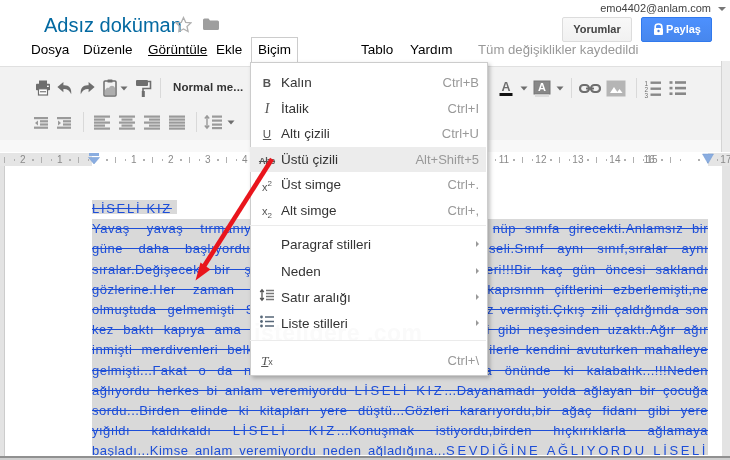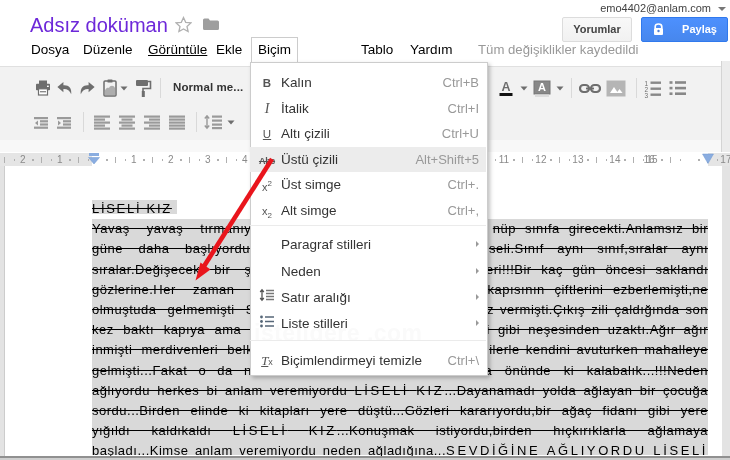--- a/index.html
+++ b/index.html
@@ -1,39 +1,39 @@
 <!DOCTYPE html>
 <html><head><meta charset="utf-8">
 <style>
 html,body{margin:0;padding:0;}
 body{width:730px;height:460px;overflow:hidden;position:relative;font-family:"Liberation Sans",sans-serif;background:#fff;}
 .abs{position:absolute;}
-#title{left:30px;top:13.5px;font-size:20px;color:#6d28d9;}
+#title{left:44px;top:13.5px;font-size:20px;color:#0369a1;}
 #email{right:19px;top:2px;font-size:11px;color:#424242;}
 #emailarr{right:4px;top:7px;width:0;height:0;border-top:4px solid #777;border-left:4px solid transparent;border-right:4px solid transparent;}
 #btn-comments{left:562px;top:17px;width:68px;height:23px;background:linear-gradient(#f8f8f8,#f1f1f1);border:1px solid #dcdcdc;border-radius:2px;font-size:11px;font-weight:bold;color:#444;text-align:center;line-height:23px;}
-#btn-share{left:641px;top:17px;width:69px;height:23px;background:linear-gradient(#4d90fe,#4787ed);border:1px solid #3079ed;border-radius:2px;font-size:11px;font-weight:bold;color:#fff;text-align:center;line-height:23px;padding-left:16px;}
+#btn-share{left:641px;top:17px;width:69px;height:23px;background:linear-gradient(#4d90fe,#4787ed);border:1px solid #3079ed;border-radius:2px;font-size:11px;font-weight:bold;color:#fff;text-align:center;line-height:23px;}
 .menuitem{top:41px;height:17px;font-size:13.5px;color:#000;line-height:17px;}
 #saved{left:478px;top:41px;font-size:13.2px;color:#999;line-height:17px;}
 #toolbar{left:0;top:66px;width:730px;height:74px;background:#f2f2f2;border-top:1px solid #e0e0e0;box-sizing:border-box;}
 #toolbar2{left:0;top:140px;width:730px;height:12px;background:#f8f8f8;}
 .sep1{position:absolute;width:1px;height:20px;background:#d9d9d9;top:78px;}
 .sep2{position:absolute;width:1px;height:20px;background:#d9d9d9;top:112px;}
 #normaltext{left:173px;top:81px;font-size:11.5px;font-weight:bold;color:#333;letter-spacing:0.1px;}
 #ruler{left:0;top:153px;width:730px;height:13px;background:#e5e5e5;}
 #rulerwhite{left:92px;top:153px;width:616px;height:13px;background:#fff;}
 .tickbar{position:absolute;top:156.5px;width:1px;height:6px;background:#b0b0b0;}
 .tickdot{position:absolute;top:158.5px;width:1.5px;height:2px;background:#b0b0b0;}
 .ticknum{position:absolute;top:152.5px;height:14px;line-height:14px;font-size:10px;color:#8a8a8a;transform:translateX(-50%);}
 #page{left:4px;top:166px;width:717px;height:294px;background:#fff;border-left:1px solid #ccc;border-right:1px solid #ccc;}
 #docgrey-l{left:0;top:166px;width:4px;height:294px;background:#e3e3e3;}
 #docgrey-r{left:722px;top:166px;width:8px;height:294px;background:#e3e3e3;}
 #selblock{left:92px;top:219px;width:616px;height:236px;background:#d9d9d9;}
 #seltitle{left:92px;top:200px;width:85px;height:14px;background:#d9d9d9;}
-.tl{position:absolute;white-space:pre;font-size:13px;letter-spacing:0.5px;color:#000000;text-decoration:line-through;height:20px;line-height:20px;}
+.tl{position:absolute;white-space:pre;font-size:13px;letter-spacing:0.5px;color:#1d4ed8;text-decoration:line-through;height:20px;line-height:20px;}
 .uc{letter-spacing:2.6px;}
 .uct{letter-spacing:1.7px;}
 .tll{left:92px;}
 .tlr{right:22px;}
 .tlj{left:92px;width:616px;text-align:justify;text-align-last:justify;white-space:normal;}
 #bicimtab{left:251px;top:37px;width:45px;height:25px;background:#fff;border:1px solid #ccc;border-bottom:none;z-index:3;}
 #menupanel{left:250px;top:62px;width:236px;height:312px;background:#fff;border:1px solid #ccc;box-shadow:2px 2px 4px rgba(0,0,0,0.25);z-index:4;}
 .mrow{position:absolute;left:250px;width:236px;height:25px;z-index:5;}
 .mrow.hl{background:#ececec;}
 .lbl{position:absolute;left:31px;top:50%;transform:translateY(-50%);font-size:13.5px;color:#333;white-space:pre;}
@@ -377,21 +377,20 @@
         <circle cx="2.5" cy="7.5" r="1.4" fill="#567"></circle>
         <circle cx="2.5" cy="12" r="1.4" fill="#567"></circle>
         <path d="M6 3h9M6 7.5h9M6 12h9" stroke="#567" stroke-width="1.6"></path>
       </svg></span>
     <span class="lbl">Liste stilleri</span>
     <span class="subarr"></span>
   </div>
 <div class="msep" style="top:340.0px;"></div>
 <div class="mrow" style="top:347.0px;">
     <span class="ic"><span style="font-style:italic;font-family:'Liberation Serif',serif;font-size:13px;color:#555;text-decoration:underline;">T</span><span style="font-size:9px;color:#555;">x</span></span>
-    <span class="lbl">Biçimlendirmeyi temizle</span>
     <span class="sc">Ctrl+\</span>
   </div>
 <svg class="abs" style="left:175px;top:16px;" width="17" height="17" viewBox="0 0 17 17">
     <path d="M8.5 1.5 L10.7 6.3 L15.9 6.9 L12 10.4 L13.1 15.5 L8.5 12.9 L3.9 15.5 L5 10.4 L1.1 6.9 L6.3 6.3 Z" fill="none" stroke="#b0b0b0" stroke-width="1.3"></path>
   </svg>
 <svg class="abs" style="left:202px;top:17px;" width="18" height="14" viewBox="0 0 18 14">
     <path d="M1 3 Q1 1.5 2.5 1.5 L6.5 1.5 L8 3.5 L15.5 3.5 Q17 3.5 17 5 L17 11.5 Q17 13 15.5 13 L2.5 13 Q1 13 1 11.5 Z" fill="#9e9e9e"></path>
   </svg>
 <svg class="abs" style="left:87px;top:152px;" width="14" height="13" viewBox="0 0 14 13">
     <path d="M2 1 L12 1 L12 4 L2 4 Z" fill="#8aade0"></path>

